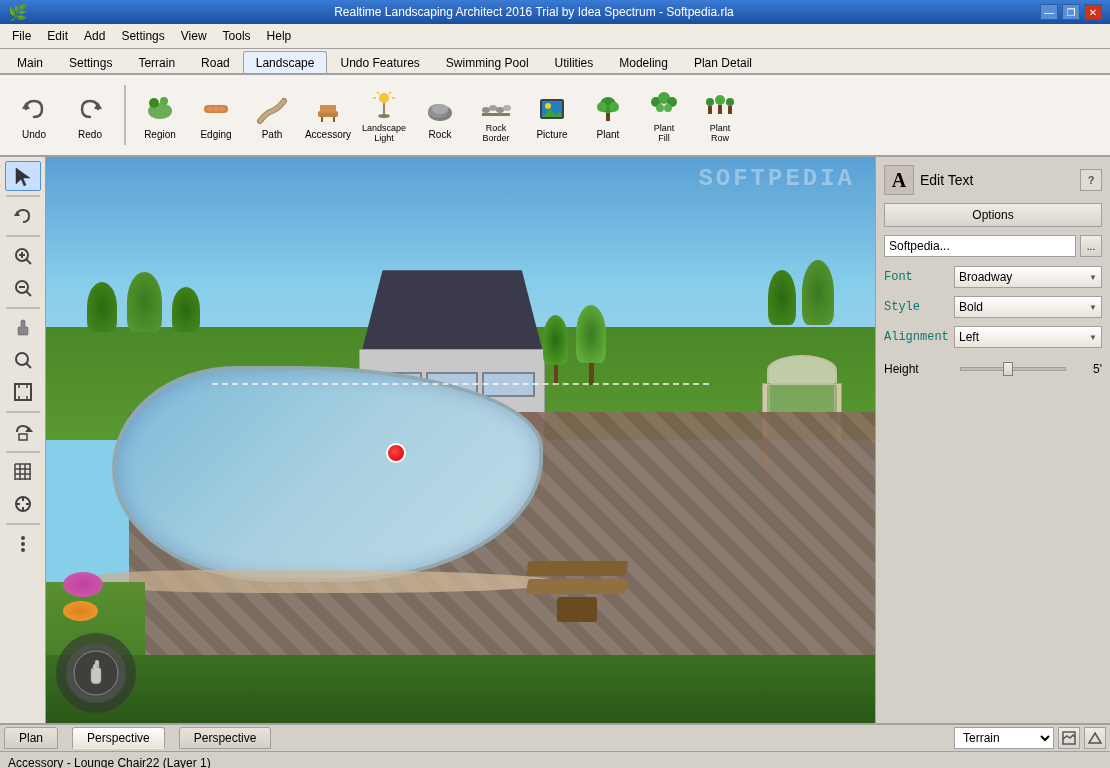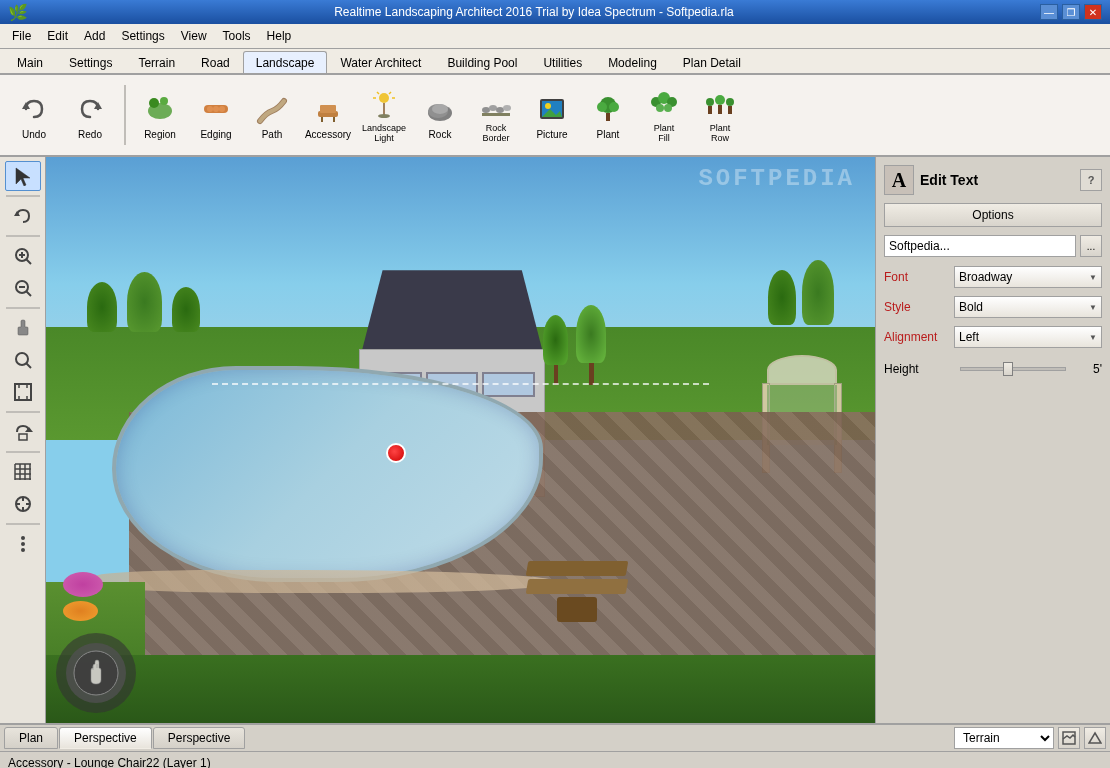--- a/index.html
+++ b/index.html
@@ -262,21 +262,21 @@
       display: flex;
       align-items: center;
       justify-content: center;
       font-size: 20px;
       font-weight: bold;
       font-family: serif;
       color: #000;
     }
     #panel-title {
       font-size: 14px;
-      font-weight: bold;
+      font-weight: normal;
     }
     #help-btn {
       width: 22px;
       height: 22px;
       background: #e0dcd4;
       border: 1px solid #a0a0a0;
       display: flex;
       align-items: center;
       justify-content: center;
       cursor: pointer;
@@ -326,21 +326,22 @@
     
     .prop-row {
       display: flex;
       align-items: center;
       margin-bottom: 6px;
       height: 24px;
     }
     .prop-label {
       width: 70px;
       font-size: 12px;
-      color: #b91c1c;
+      color: #0f766e;
+      font-family: Liberation Mono, monospace;
     }
     .prop-dropdown {
       flex: 1;
       height: 22px;
       background: linear-gradient(to bottom, #ffffff, #e8e4dc);
       border: 1px solid #a0a0a0;
       display: flex;
       align-items: center;
       justify-content: space-between;
       padding: 0 4px;
@@ -419,21 +420,21 @@
     .view-tab {
       height: 22px;
       padding: 10px 14px;
       border: 1px solid #a0a0a0;
       background: linear-gradient(to bottom, #e8e4dc, #d4d0c8);
       cursor: pointer;
       font-size: 12px;
       display: flex;
       align-items: center;
       border-radius: 3px 3px 0 0;
-      margin-right: 1px;
+      margin-right: 14px;
     }
     .view-tab.active {
       background: linear-gradient(to bottom, #ffffff, #e8e4dc);
       border-bottom: 1px solid #f0ece4;
     }
     .terrain-dropdown {
       margin-left: auto;
       display: flex;
       align-items: center;
       gap: 4px;
@@ -491,22 +492,22 @@
   <div class="menu-item">Tools</div>
   <div class="menu-item">Help</div>
 </div>
 
 <div id="main-tabs">
   <div class="main-tab">Main</div>
   <div class="main-tab">Settings</div>
   <div class="main-tab">Terrain</div>
   <div class="main-tab">Road</div>
   <div class="main-tab active">Landscape</div>
-  <div class="main-tab">Water Architect</div>
-  <div class="main-tab">Building Pool</div>
+  <div class="main-tab">Undo Features</div>
+  <div class="main-tab">Swimming Pool</div>
   <div class="main-tab">Utilities</div>
   <div class="main-tab">Modeling</div>
   <div class="main-tab">Plan Detail</div>
 </div>
 
 <div id="landscape-toolbar">
 
   <div class="toolbar-btn">
     <div class="icon-img">
       <svg width="32" height="32" viewBox="0 0 32 32">

